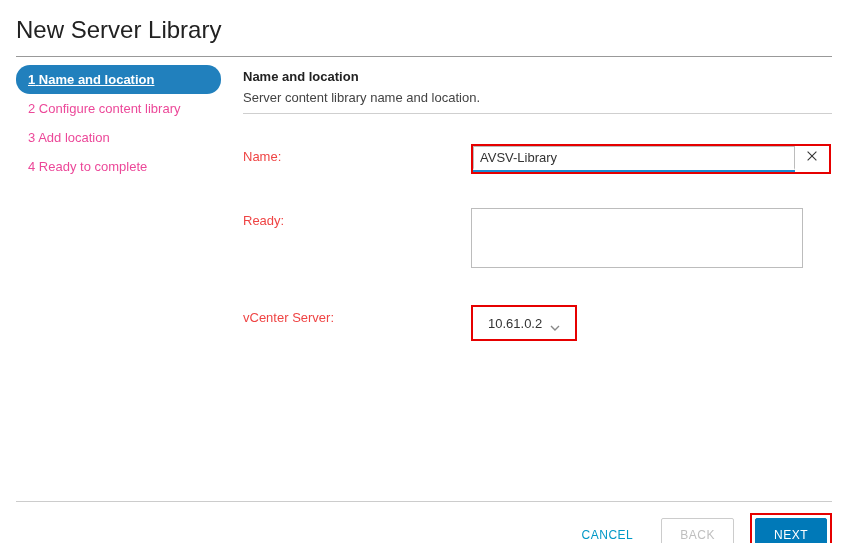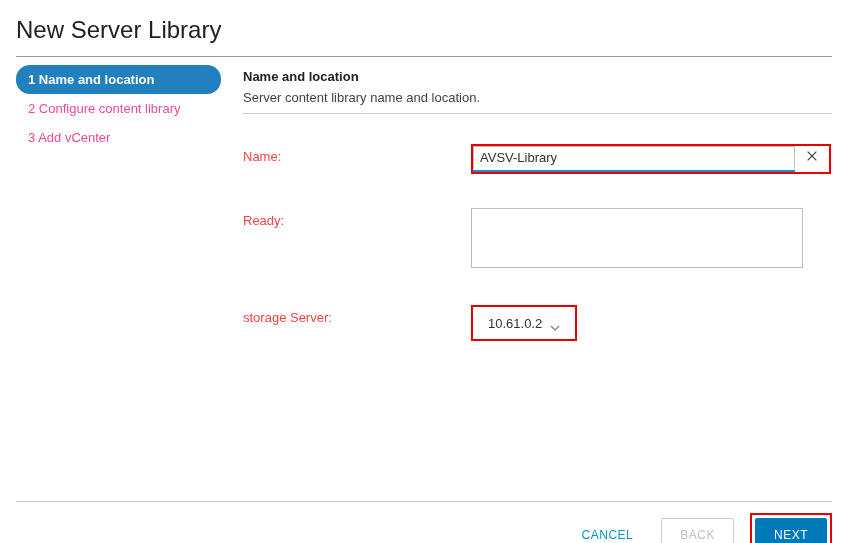--- a/index.html
+++ b/index.html
@@ -36,20 +36,21 @@
       padding: 7px 10px 7px 12px;
       font-size: 13px;
       color: #ec4899;
       border-radius: 12px 12px 12px 12px;
     }
     .step.active {
       background: #2180bd;
       color: #fff;
       border-radius: 14px;
       font-weight: 600;
+      text-decoration: underline;
     }
     .content {
       flex: 1;
       padding-left: 22px;
       padding-top: 4px;
     }
     .section-title {
       font-weight: 700;
       color: #222;
       margin-bottom: 6px;
@@ -195,21 +196,25 @@
     <div class="step active">
       <span>1</span>
       <span>Name and location</span>
     </div>
     <div class="step">
       <span>2</span>
       <span>Configure content library</span>
     </div>
     <div class="step">
       <span>3</span>
-      <span>Add vCenter</span>
+      <span>Add location</span>
+    </div>
+    <div class="step">
+      <span>4</span>
+      <span>Ready to complete</span>
     </div>
   </div>
 
   <div class="content">
     <div class="section-title">Name and location</div>
     <div class="section-desc">Server content library name and location.</div>
     <hr class="hr-section">
 
     <div class="form-row">
       <div class="form-label">Name:</div>
@@ -228,21 +233,21 @@
     </div>
 
     <div class="form-row">
       <div class="form-label">Ready:</div>
       <div class="input-wrap">
         <textarea class="notes-area" style=""></textarea>
       </div>
     </div>
 
     <div class="form-row">
-      <div class="form-label">storage Server:</div>
+      <div class="form-label">vCenter Server:</div>
       <div class="input-wrap">
         <span class="drop-highlight">
           <span class="dropdown">
             <span>10.61.0.2</span>
             <span class="chevron">
               <svg viewBox="0 0 10 10" width="10" height="10">
                   <polyline points="1,3 5,7 9,3" fill="none" stroke="#888" stroke-width="1.4"></polyline>
                 </svg>
             </span>
           </span>

